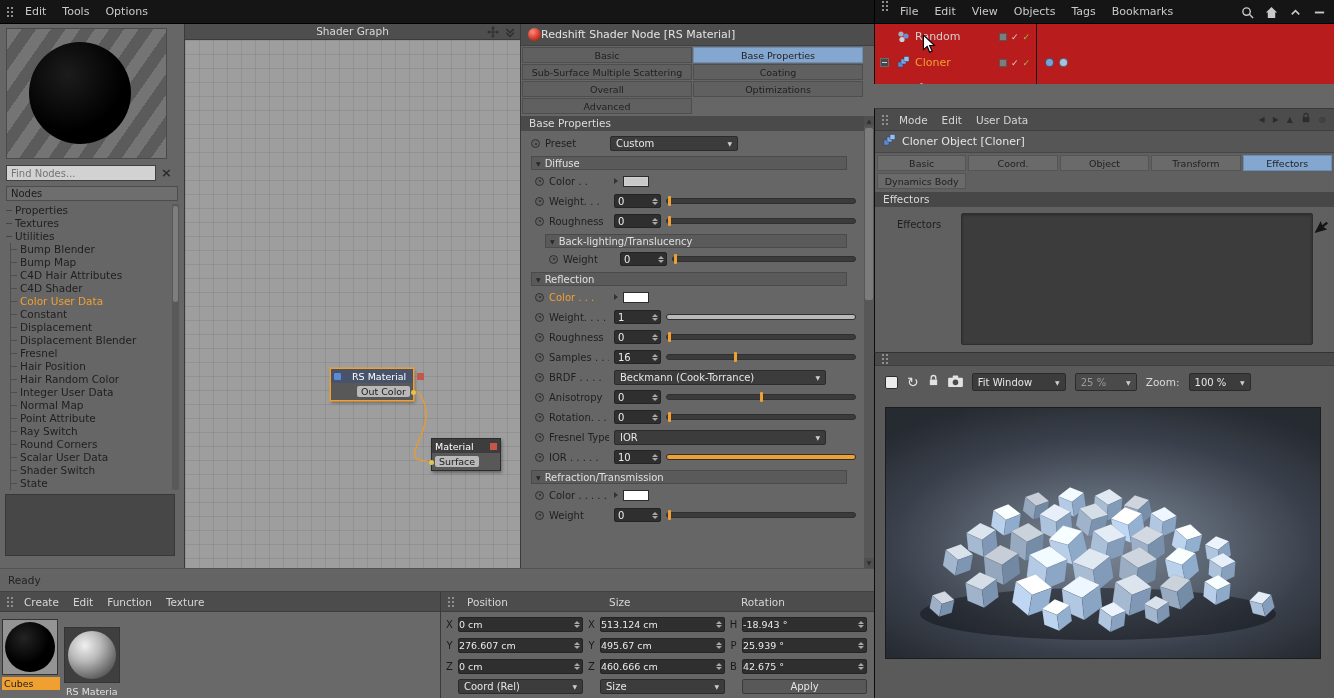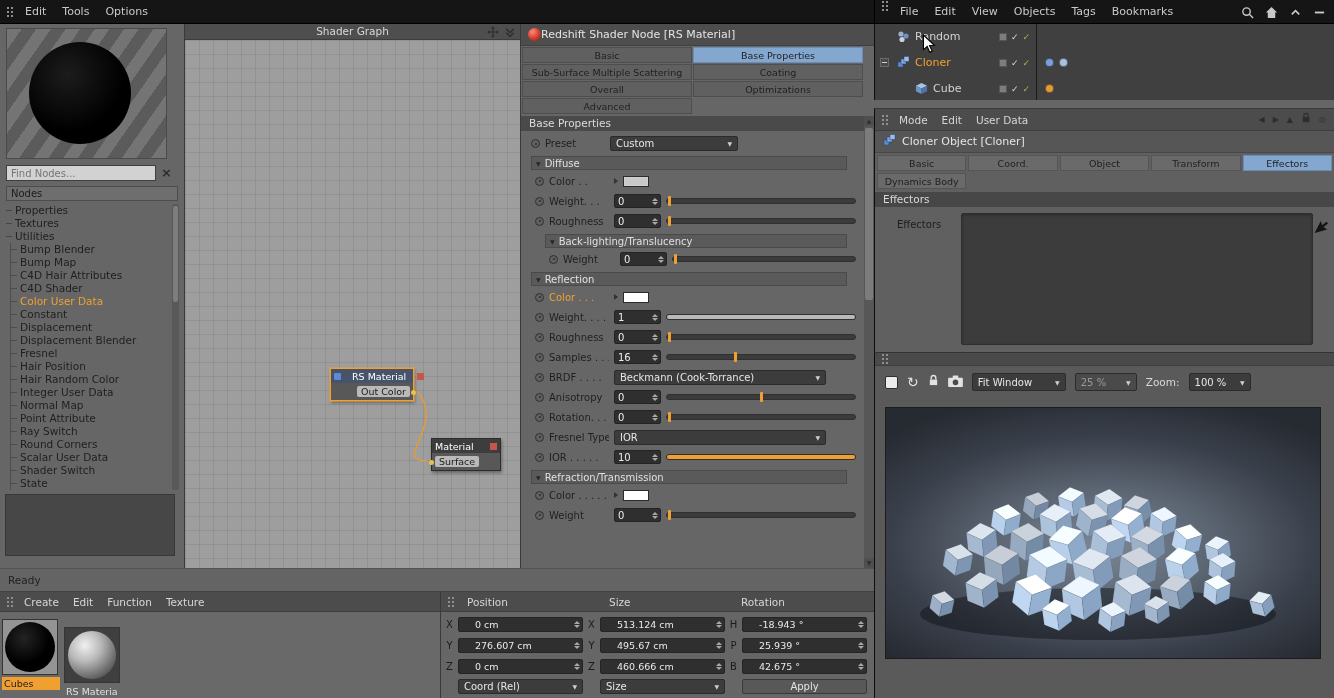--- a/index.html
+++ b/index.html
@@ -110,26 +110,26 @@
   .mlabel.msel{background:#f0a030;color:#1c1c1c}
 
   
   #coords{position:absolute;left:440px;top:592px;width:434px;height:106px;background:#666;border-left:1px solid #3a3a3a}
   .chdr{position:absolute;top:0;color:#d6d6d6;font-size:10.5px;line-height:20px}
   .ch0{left:26px}.ch1{left:168px}.ch2{left:300px}
   #coord-cols{position:absolute;left:0;top:22px;right:0;bottom:0}
   .ccol{position:absolute;top:0;width:138px}
   .crow{display:flex;align-items:center;height:21px;gap:4px}
   .axis{width:9px;min-width:9px;font-size:10px;color:#1b1b1b;text-align:center}
-  .cfield{flex:1;height:15px;background:#2f2f2f;border:1px solid #242424;border-radius:2px;color:#eaeaea;font-size:9.5px;display:flex;align-items:center;padding-left:16px;overflow:hidden;white-space:nowrap}
+  .cfield{flex:1;height:15px;background:#2f2f2f;border:1px solid #242424;border-radius:2px;color:#eaeaea;font-size:9.5px;display:flex;align-items:center;padding-left:0;overflow:hidden;white-space:nowrap}
   .cfoot{margin-left:13px;width:125px;margin-top:2px}
   .cfoot.btn{height:15px;background:#585858;border:1px solid #3a3a3a;border-radius:2px;color:#e4e4e4;font-size:10px;display:flex;align-items:center;justify-content:center}
 
   
-  #objmgr{position:absolute;left:874px;top:24px;width:460px;height:76px;background:#404040;border-left:1px solid #0d0d0d;overflow:hidden}
+  #objmgr{position:absolute;left:874px;top:24px;width:460px;height:60px;background:#b91c1c;border-left:1px solid #0d0d0d;overflow:hidden}
   .orow{position:relative;height:26px}
   .oexp{position:absolute;left:5px;top:8px;width:9px;height:9px;background:#47494b;border:1px solid #6a6a6a}
   .oexp::after{content:"";position:absolute;left:1px;top:3px;width:5px;height:1px;background:#cfcfcf}
   .oicon{position:absolute;top:6px}
   .oname{position:absolute;top:6px;font-size:11px;color:#d2d2d2;white-space:nowrap}
   .oname.osel{color:#f0a030}
   .ochecks{position:absolute;left:124px;top:8px;display:flex;gap:4px;align-items:center}
   .olayer{width:8px;height:8px;background:#7d7d7d;border:1px solid #565656;display:inline-block}
   .ock{font-size:9px;line-height:10px}
   .c1{color:#d8d8d8}.c2{color:#8cc04a}

